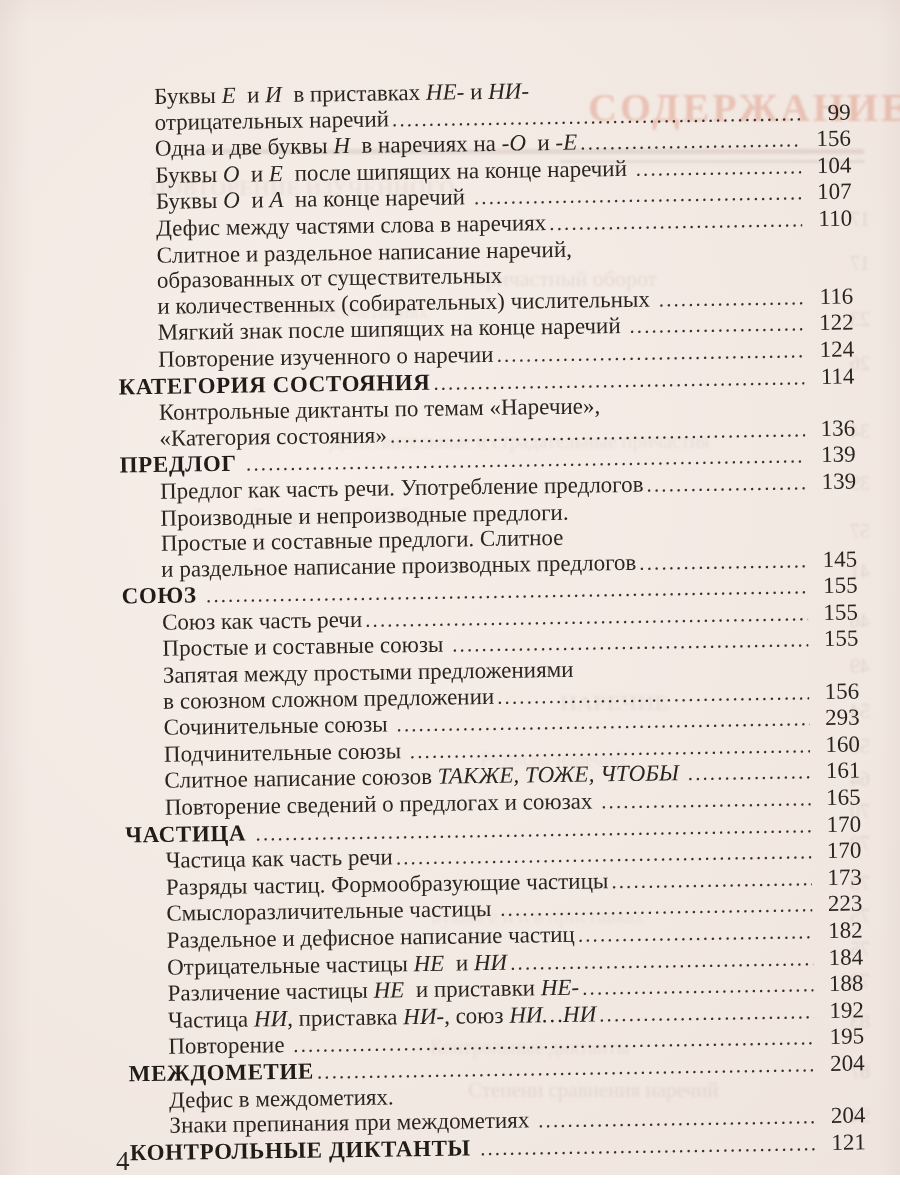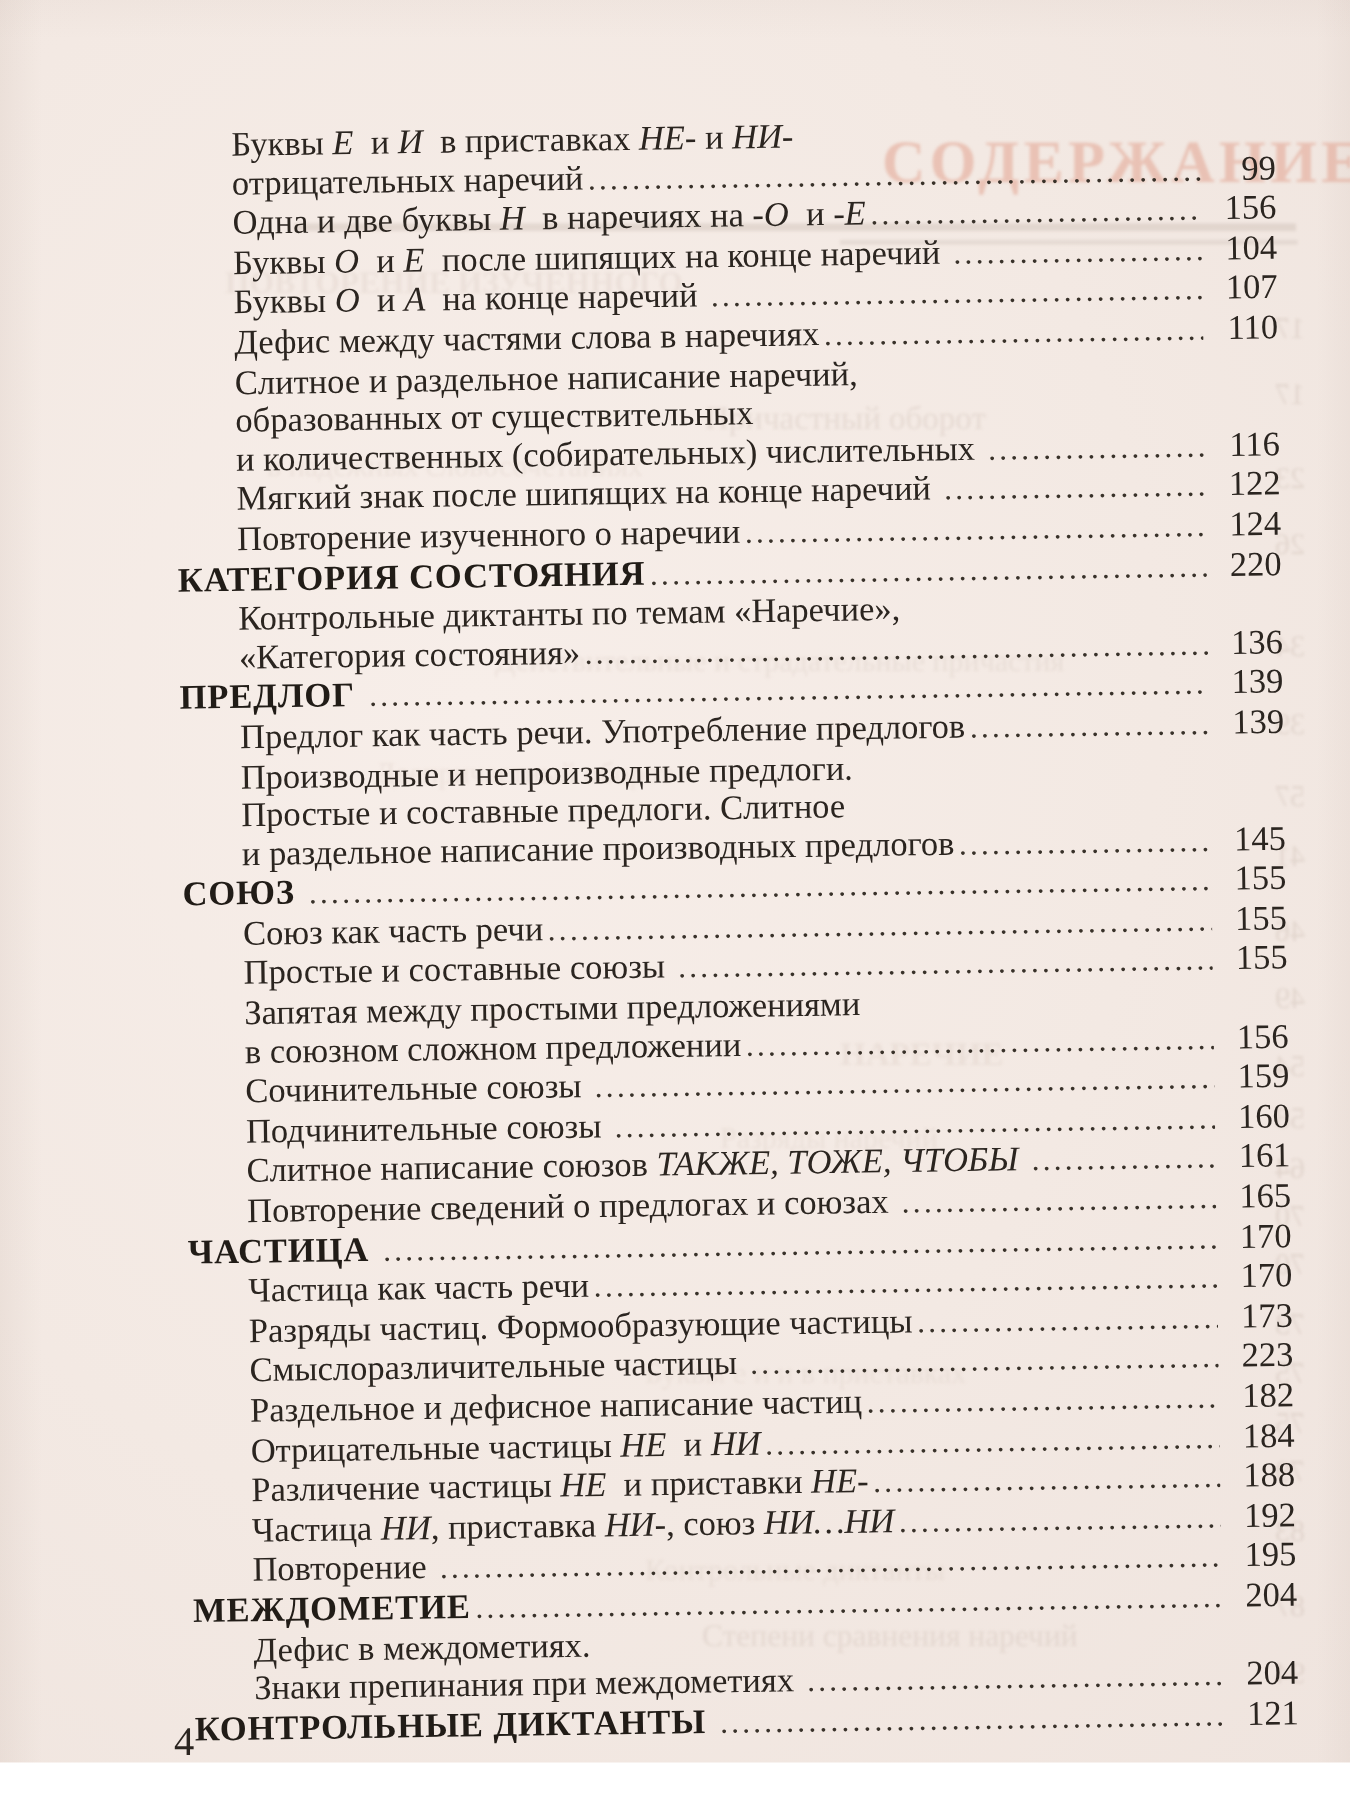--- a/index.html
+++ b/index.html
@@ -145,21 +145,21 @@
           <div class="line">
             <span class="txt"><span>Повторение изученного о наречии</span></span>
             <span class="leader"></span>
             <span class="pg">124</span>
           </div>
         </div>
         <div class="entry heading">
           <div class="line">
             <span class="txt"><span>КАТЕГОРИЯ СОСТОЯНИЯ</span></span>
             <span class="leader"></span>
-            <span class="pg">220</span>
+            <span class="pg">114</span>
           </div>
         </div>
         <div class="entry item">
           <div class="line">
             <span class="txt"><span>Контрольные диктанты по темам «Наречие»,</span></span>
           </div>
           <div class="line">
             <span class="txt"><span>«Категория состояния»</span></span>
             <span class="leader"></span>
             <span class="pg">136</span>
@@ -220,21 +220,21 @@
           <div class="line">
             <span class="txt"><span>в союзном сложном предложении</span></span>
             <span class="leader"></span>
             <span class="pg">156</span>
           </div>
         </div>
         <div class="entry item">
           <div class="line">
             <span class="txt"><span>Сочинительные союзы </span></span>
             <span class="leader"></span>
-            <span class="pg">159</span>
+            <span class="pg">293</span>
           </div>
         </div>
         <div class="entry item">
           <div class="line">
             <span class="txt"><span>Подчинительные союзы </span></span>
             <span class="leader"></span>
             <span class="pg">160</span>
           </div>
         </div>
         <div class="entry item">

